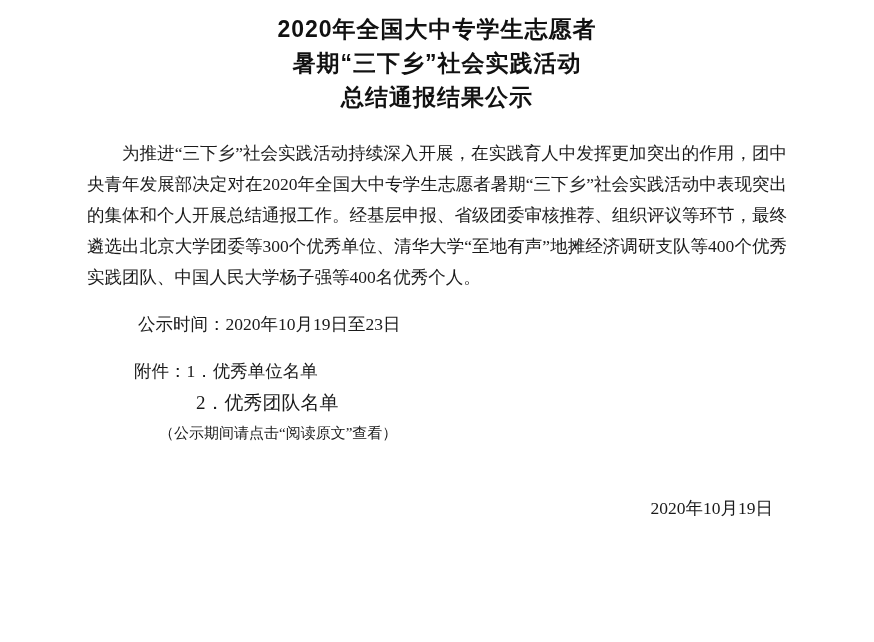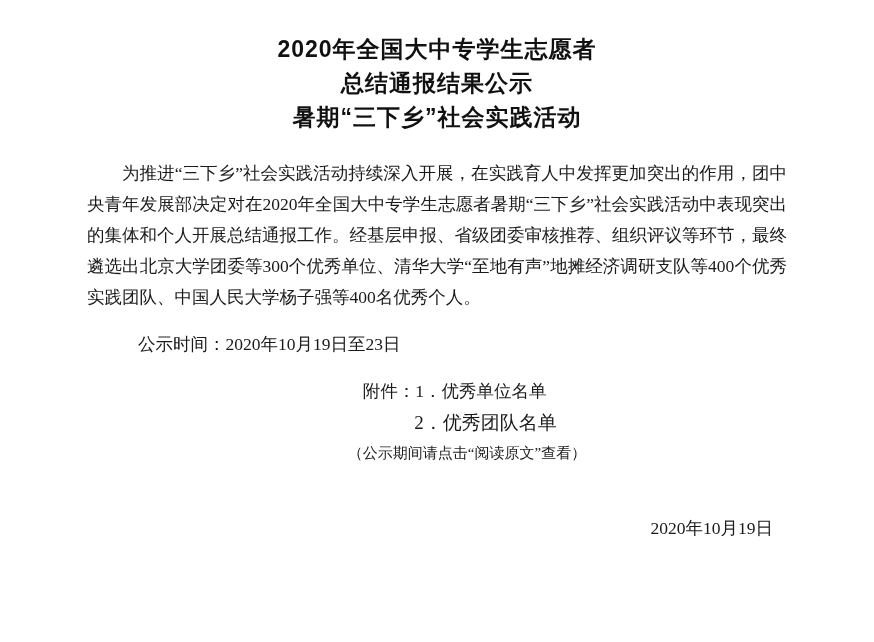--- a/index.html
+++ b/index.html
@@ -15,21 +15,21 @@
     overflow: hidden;
   }
   .page {
     width: 874px;
     height: 642px;
     position: relative;
     box-sizing: border-box;
     padding: 0;
   }
   .title-block {
-    margin-top: 32px;
+    margin-top: 12px;
     text-align: center;
   }
   .title-line {
     font-family: "Liberation Sans", "DejaVu Sans", sans-serif;
     font-weight: bold;
     font-size: 23px;
     line-height: 34px;
     letter-spacing: 1px;
     color: #111111;
   }
@@ -48,22 +48,21 @@
     color: #1a1a1a;
   }
   .line-plain {
     font-size: 17.5px;
     line-height: 31px;
     text-indent: 2em;
     margin: 16px;
     color: #1a1a1a;
   }
   .attach-wrap {
-    margin: 0;
-    text-align: center;
+    margin: 12px;
   }
   .attach-first {
     font-size: 17.5px;
     line-height: 31px;
     text-indent: 2em;
     margin: 0;
   }
   .attach-item {
     font-size: 19px;
     line-height: 31px;
@@ -91,22 +90,22 @@
     color: #1a1a1a;
   }
 </style>
 </head>
 <body>
 
 <div class="page">
 
   <div class="title-block">
     <div class="title-line">2020年全国大中专学生志愿者</div>
+    <div class="title-line">暑期“三下乡”社会实践活动</div>
     <div class="title-line">总结通报结果公示</div>
-    <div class="title-line">暑期“三下乡”社会实践活动</div>
   </div>
 
   <div class="body-block">
 
     <p class="para">为推进“三下乡”社会实践活动持续深入开展，在实践育人中发挥更加突出的作用，团中央青年发展部决定对在2020年全国大中专学生志愿者暑期“三下乡”社会实践活动中表现突出的集体和个人开展总结通报工作。经基层申报、省级团委审核推荐、组织评议等环节，最终遴选出北京大学团委等300个优秀单位、清华大学“至地有声”地摊经济调研支队等400个优秀实践团队、中国人民大学杨子强等400名优秀个人。</p>
 
 
     <p class="line-plain">公示时间：2020年10月19日至23日</p>
 
     <div class="attach-wrap">

